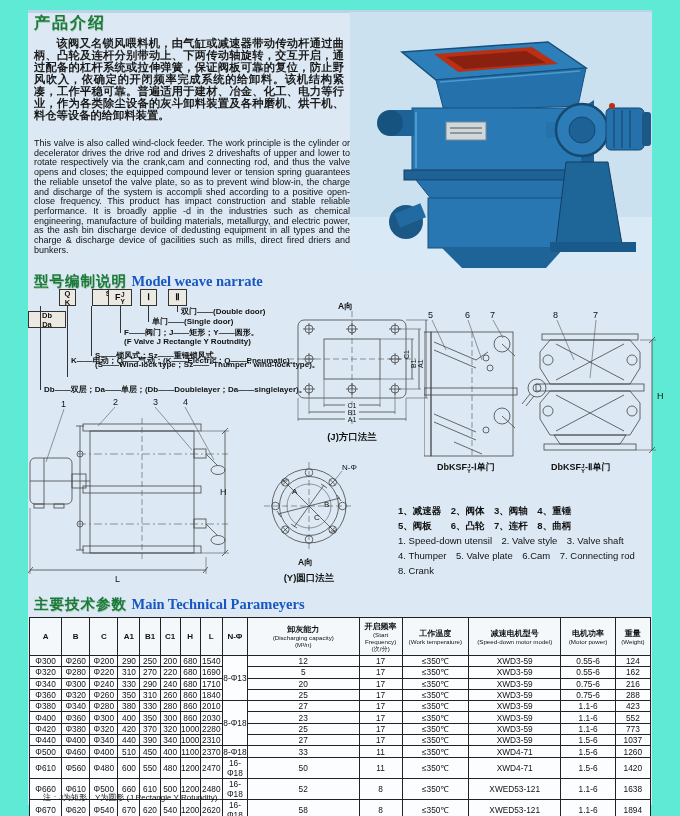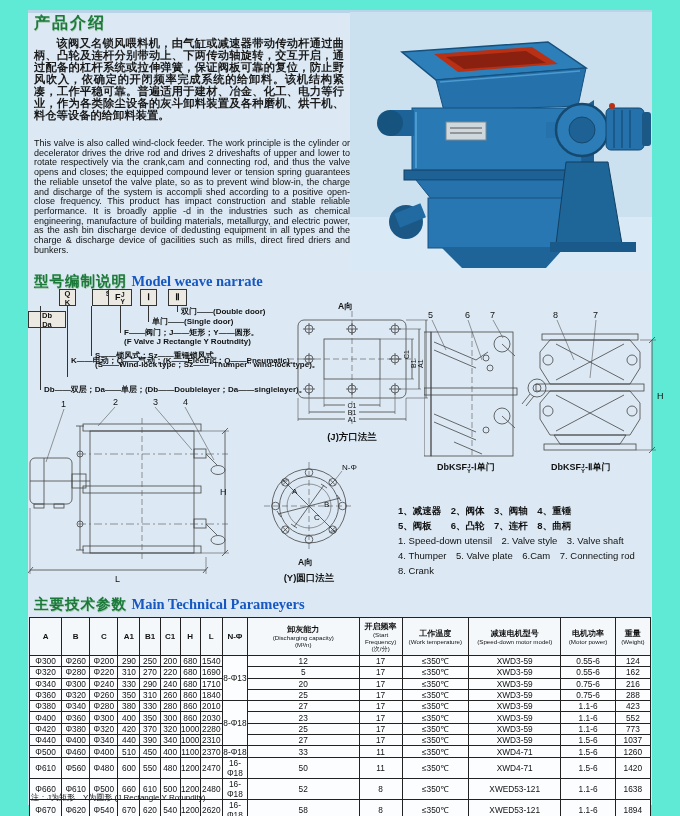--- a/index.html
+++ b/index.html
@@ -670,14 +670,14 @@
             <td>8</td>
             <td>≤350℃</td>
             <td>XWED53-121</td>
             <td>1.1-6</td>
             <td>1894</td>
           </tr>
         </tbody>
     </table>
   </div>
 
-  <div class="note" style="left:31px;top:792px;">注：J为矩形　Y为圆形 (J Rectangle Y Rotundity)</div>
+  <div class="note" style="left:43px;top:792px;">注：J为矩形　Y为圆形 (J Rectangle Y Rotundity)</div>
 </div>
 
 </body></html>

